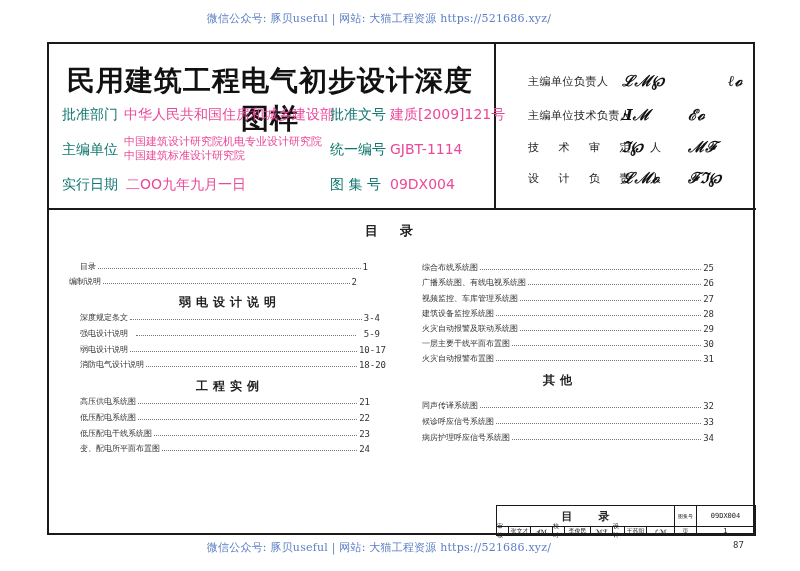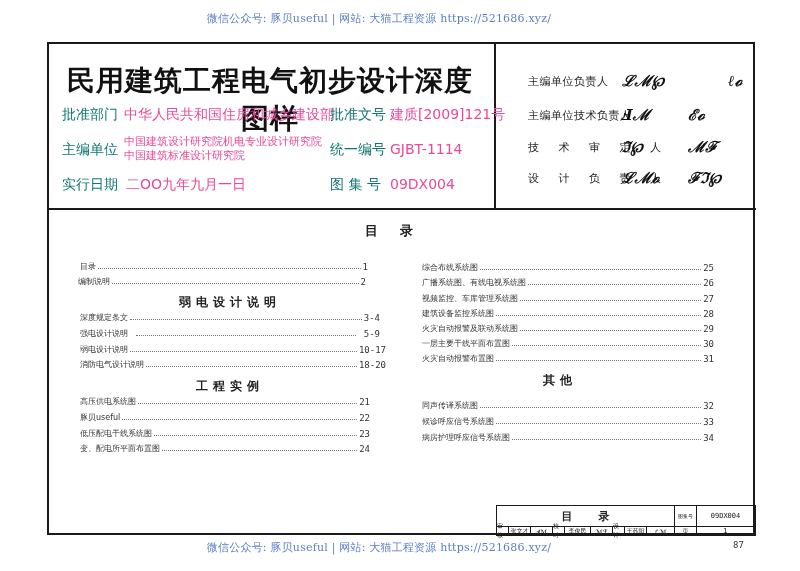--- a/index.html
+++ b/index.html
@@ -74,21 +74,21 @@
 <div class="sig" style="left:622px; top:167px;">ℒℳℴ</div>
 <div class="sig" style="left:688px; top:167px;">ℱℑ℘</div>
 
 <div class="toc-head">目录</div>
 
 <div class="toc-row" style="left:80px; top:258px; width:288px;">
   <span class="lbl">目录</span>
     <span class="dots"></span>
     <span class="pg">1</span>
 </div>
-<div class="toc-row" style="left:78px; top:273px; width:288px;">
+<div class="toc-row" style="left:69px; top:273px; width:288px;">
   <span class="lbl">编制说明</span>
     <span class="dots"></span>
     <span class="pg">2</span>
 </div>
 
 <div class="sec-head" style="left:150px; top:294px; width:160px;">弱电设计说明</div>
 
 <div class="toc-row" style="left:80px; top:309px; width:300px;">
   <span class="lbl">深度规定条文</span>
     <span class="dots"></span>
@@ -111,21 +111,21 @@
 </div>
 
 <div class="sec-head" style="left:170px; top:378px; width:120px;">工程实例</div>
 
 <div class="toc-row" style="left:80px; top:393px; width:290px;">
   <span class="lbl">高压供电系统图</span>
     <span class="dots"></span>
     <span class="pg">21</span>
 </div>
 <div class="toc-row" style="left:80px; top:409px; width:290px;">
-  <span class="lbl">豚贝useful</span>
+  <span class="lbl">低压配电系统图</span>
     <span class="dots"></span>
     <span class="pg">22</span>
 </div>
 <div class="toc-row" style="left:80px; top:425px; width:290px;">
   <span class="lbl">低压配电干线系统图</span>
     <span class="dots"></span>
     <span class="pg">23</span>
 </div>
 <div class="toc-row" style="left:80px; top:440px; width:290px;">
   <span class="lbl">变、配电所平面布置图</span>

